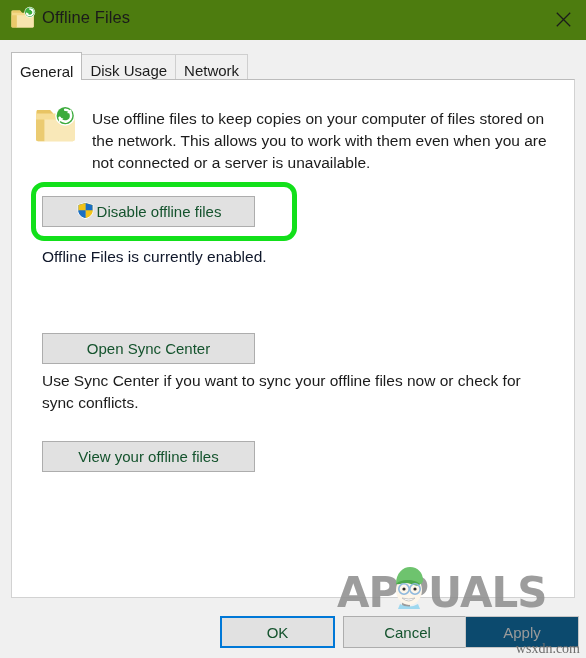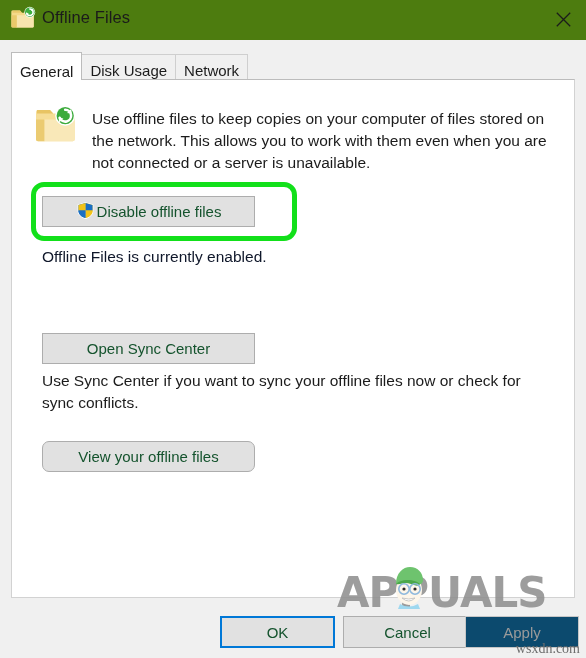--- a/index.html
+++ b/index.html
@@ -169,21 +169,20 @@
     left: 42px;
     top: 333px;
     width: 213px;
     height: 31px;
   }
   .btn-view {
     left: 42px;
     top: 441px;
     width: 213px;
     height: 31px;
-    border-radius: 7px;
   }
 
   
   .status-text {
     position: absolute;
     left: 42px;
     top: 248px;
     font-size: 15.5px;
     color: #0f172a;
     white-space: nowrap;

